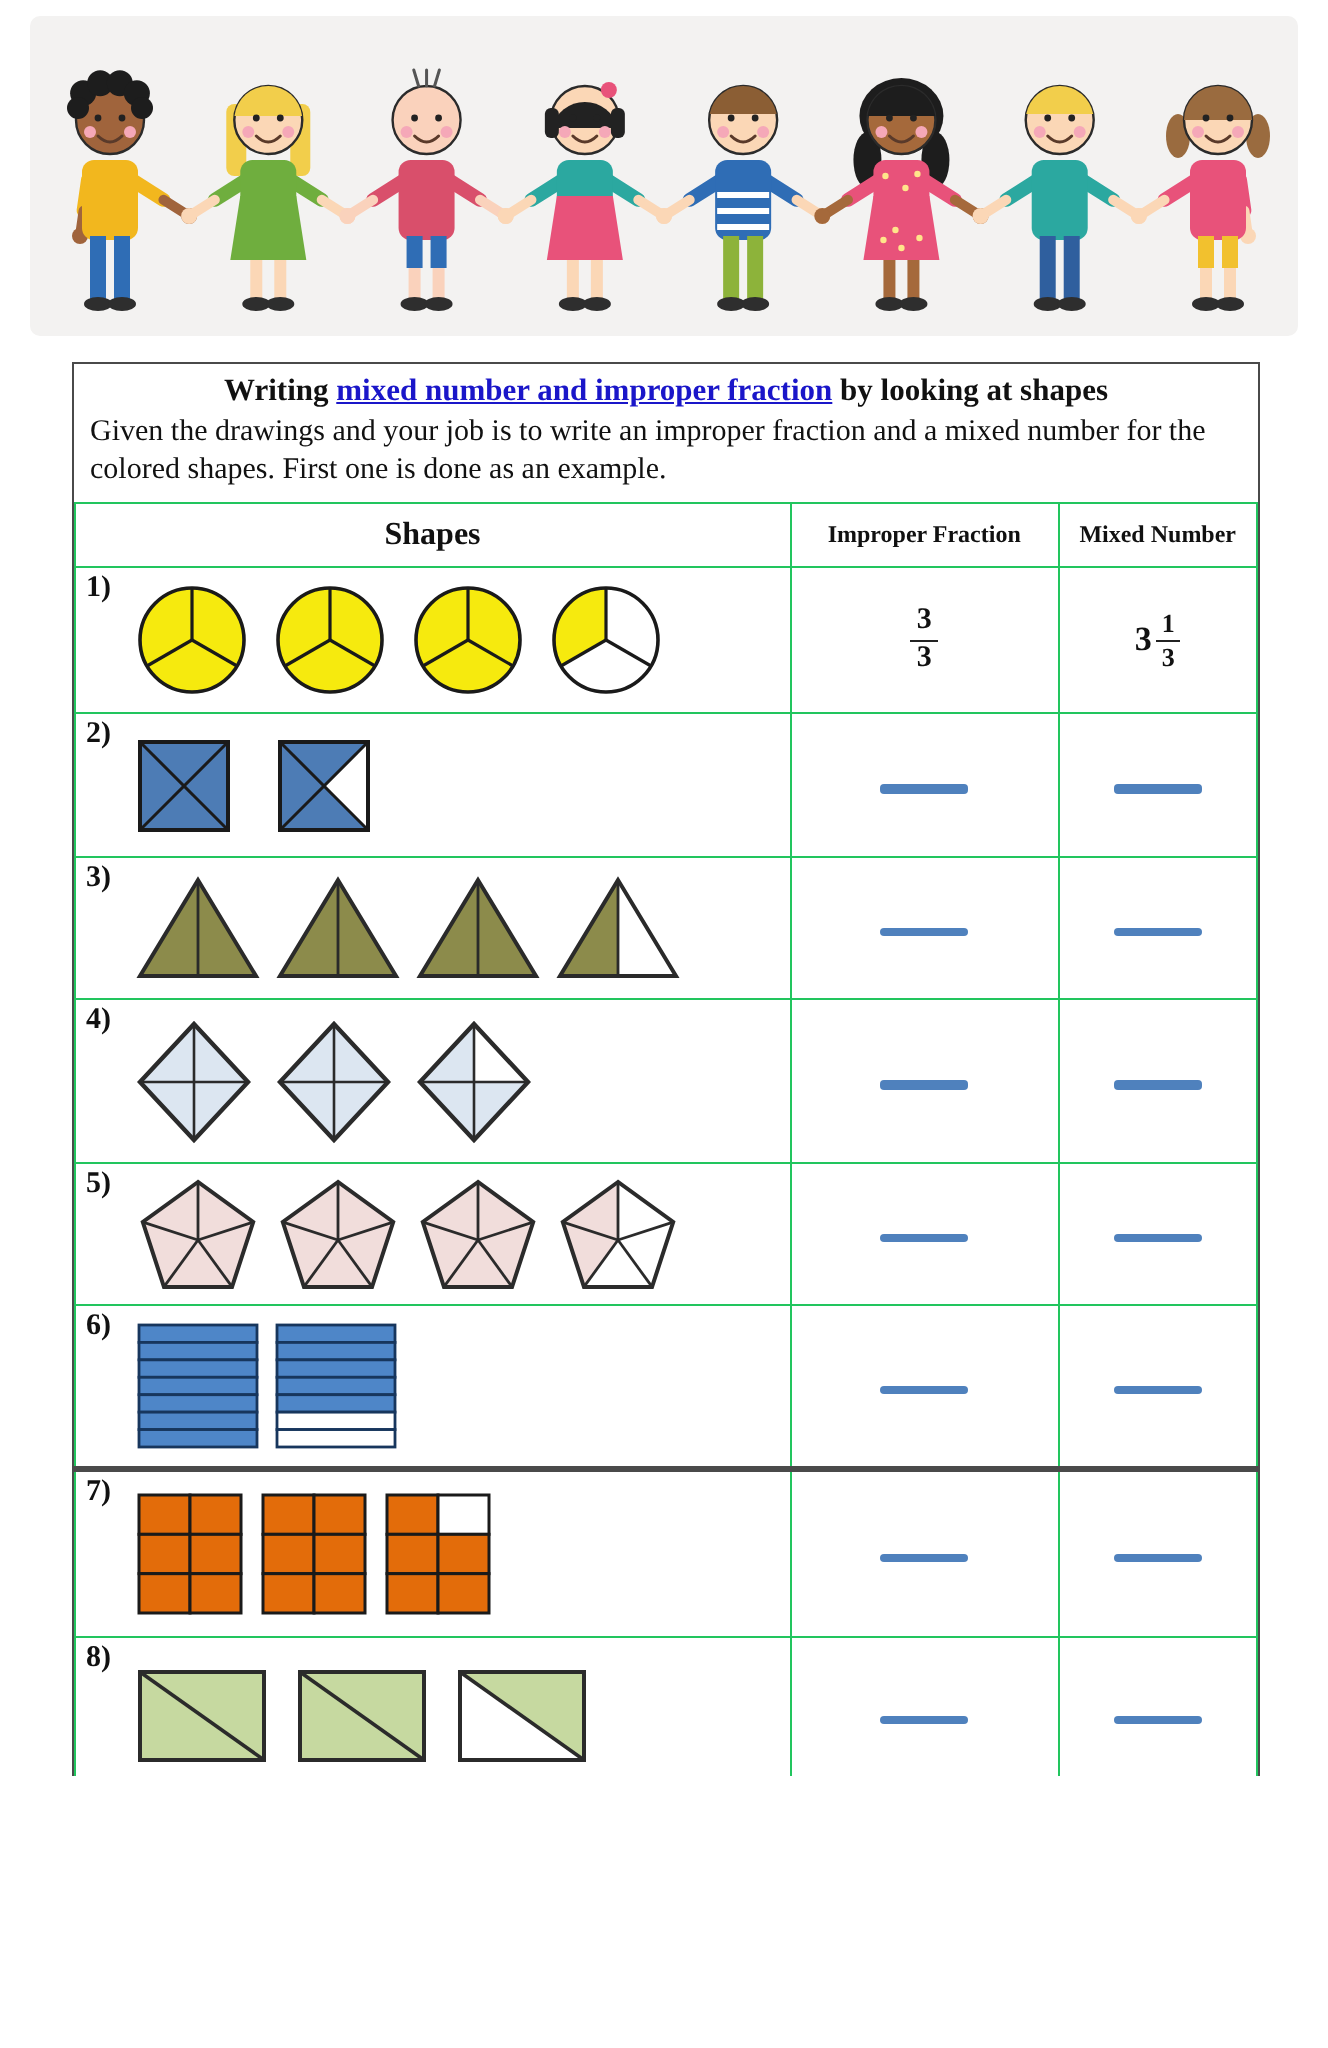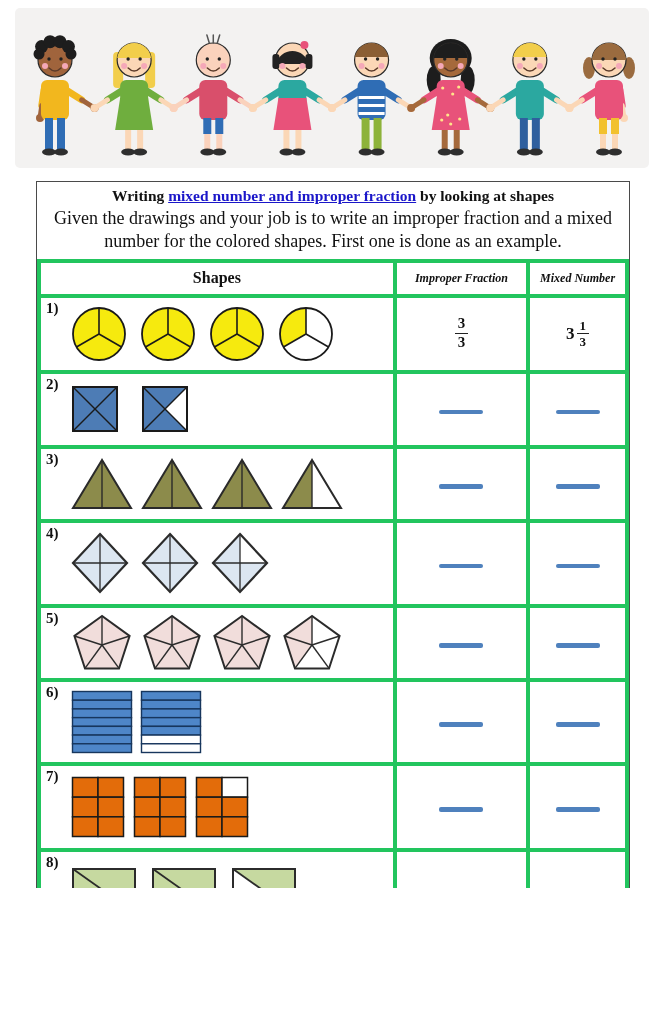--- a/index.html
+++ b/index.html
@@ -3,26 +3,26 @@
 <meta charset="utf-8">
 <style>
   html,body{margin:0;padding:0;background:#fff;}
   .page{width:664px;height:888px;background:#ffffff;position:relative;overflow:hidden;
         font-family:"Liberation Serif",serif;color:#111;}
   .banner{margin:8px 15px 0 15px;height:160px;background:#f3f2f1;border-radius:5px;
           display:flex;align-items:center;justify-content:center;overflow:hidden;}
   .sheet{margin:13px 34px 0 36px;border:1.5px solid #4a4a4a;background:#fff;}
   .title{text-align:center;font-weight:bold;font-size:15.5px;padding:5px 4px 1px;}
   .title .link{color:#1a16c9;text-decoration:underline;cursor:pointer;}
-  .instructions{font-size:18px;line-height:1.27;padding:1px 8px 6px 8px;text-align:center;}
+  .instructions{font-size:15px;line-height:1.27;padding:1px 8px 6px 8px;}
   table{width:100%;border-collapse:collapse;table-layout:fixed;}
-  th,td{border:4px solid #22c55e;}
+  th,td{border:1px solid #22c55e;}
   thead th{height:29px;background:#fff;}
   .th-shapes{font-size:16px;font-weight:bold;}
-  .th-small{font-size:12px;font-weight:600;font-style:italic;}
+  .th-small{font-size:12px;font-weight:600;}
   .shape-cell{position:relative;vertical-align:middle;padding:4px 2px 4px 30px;}
   .rownum{position:absolute;left:5px;top:2px;font-size:15px;font-weight:bold;}
   .shape-row{display:flex;align-items:center;}
   .answer-cell{text-align:center;vertical-align:middle;}
   .blank{display:inline-block;width:44px;height:4.5px;border-radius:2px;}
   .frac{display:inline-block;text-align:center;font-weight:bold;font-size:15px;
         line-height:1.05;vertical-align:middle;}
   .frac .ftop{display:block;border-bottom:1.5px solid #222;padding:0 3px 1px;}
   .frac .fbot{display:block;padding-top:1px;}
   .mixed .whole{font-size:17px;font-weight:bold;vertical-align:middle;margin-right:2px;}

